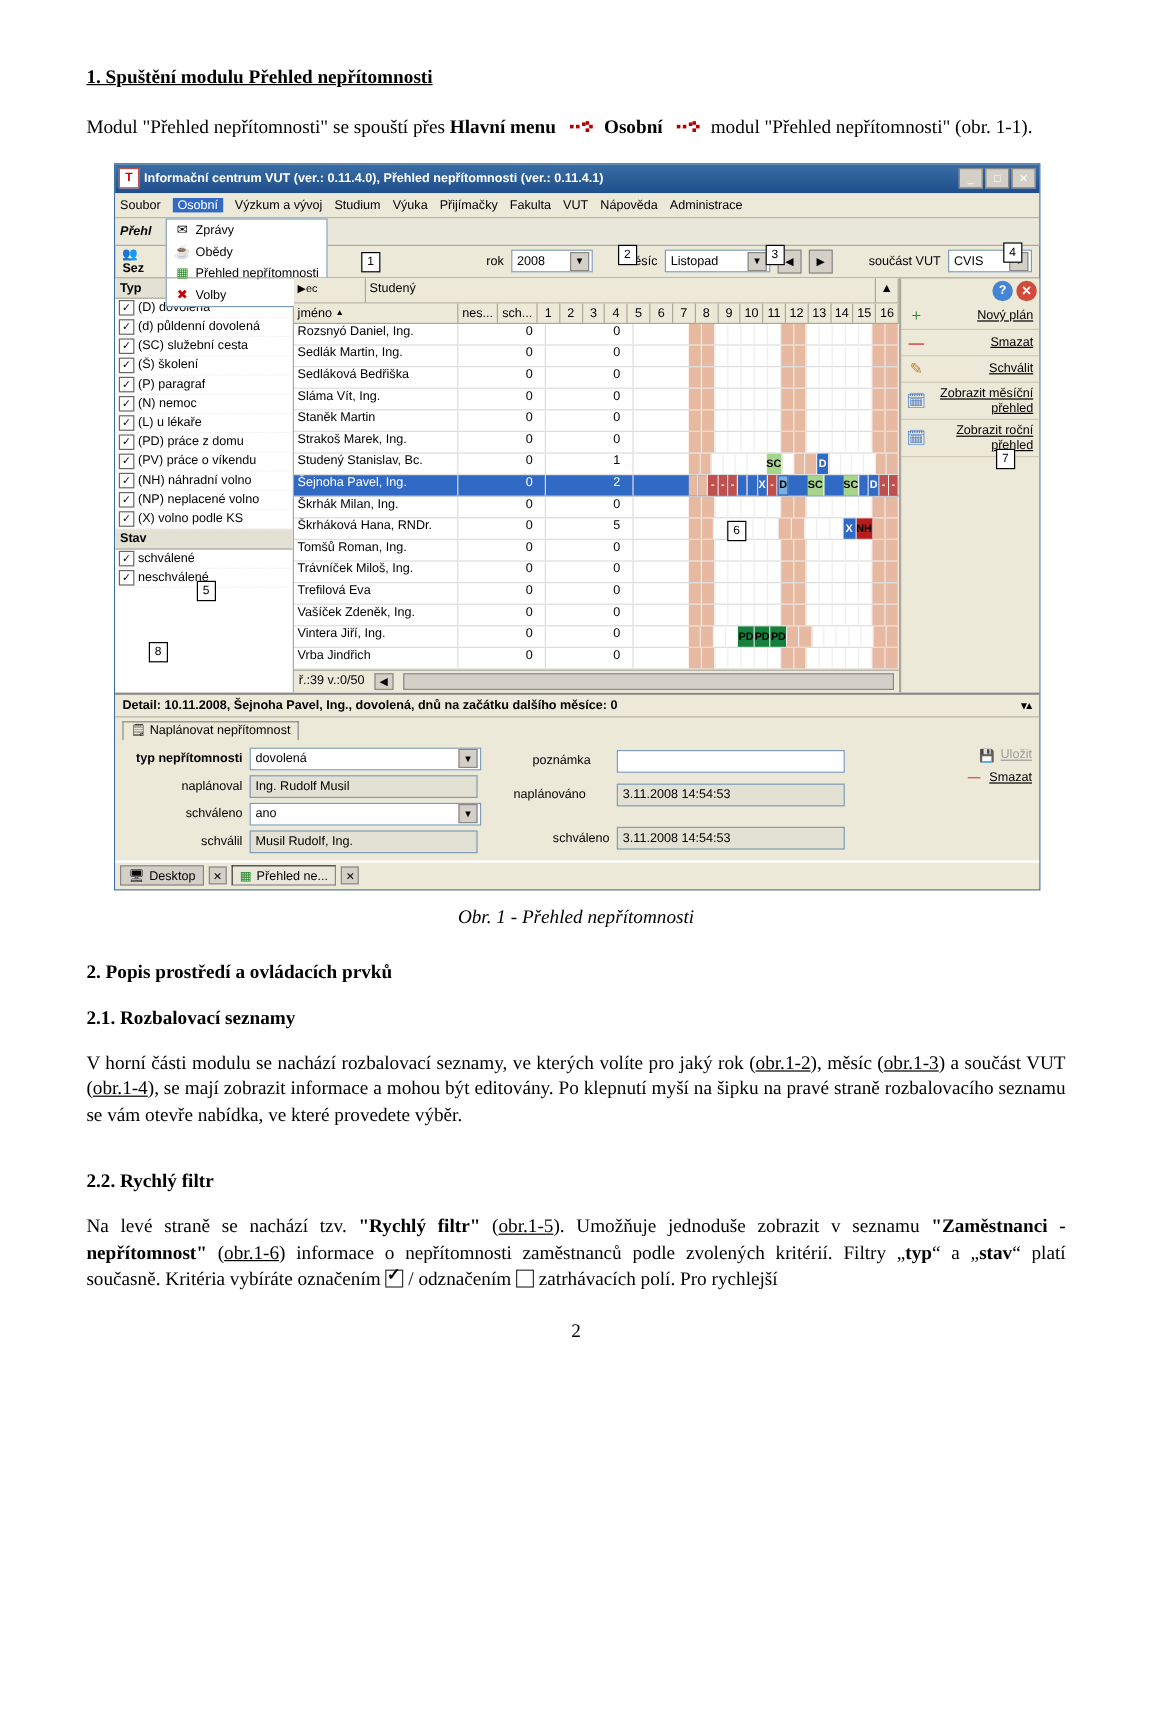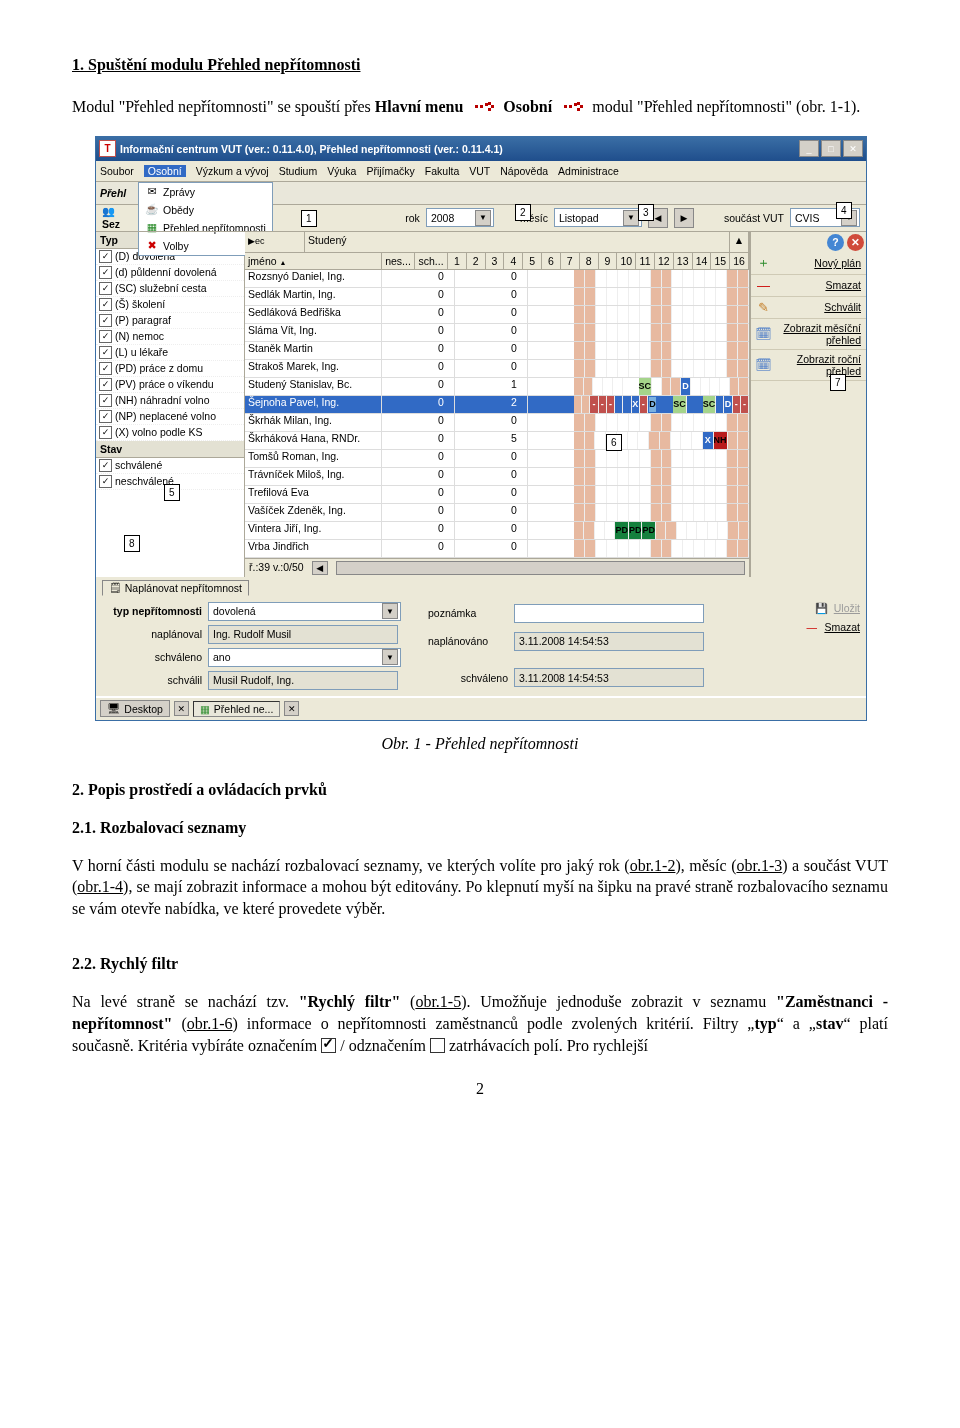--- a/index.html
+++ b/index.html
@@ -816,20 +816,24 @@
                 <span class="tx">Zobrazit měsíční přehled</span>
               </div>
               <div class="rbtn">
                 <span class="ic" style="color:#316ac5">🗓</span>
                 <span class="tx">Zobrazit roční přehled</span>
               </div>
             </div>
       </div>
     </div>
 
+    <div class="detail-bar">
+      <span>Detail: 10.11.2008, Šejnoha Pavel, Ing., dovolená, dnů na začátku dalšího měsíce: 0</span>
+      <span style="font-size:9px">▾▴</span>
+    </div>
     <div style="background:#ece9d8;padding:3px 6px 0 6px">
       <span style="border:1px solid #888;border-bottom:1px solid #ece9d8;background:#ece9d8;padding:1px 6px;display:inline-flex;align-items:center;gap:3px">
         <span style="font-size:10px">🗒</span>
         <span>Naplánovat nepřítomnost</span>
       </span>
     </div>
     <div class="detail-body">
       <div class="frm">
         <div style="text-align:right;font-weight:bold">typ nepřítomnosti</div>
         <div class="combo" style="width:185px">
@@ -840,21 +844,21 @@
         <div class="field ro">Ing. Rudolf Musil</div>
         <div style="text-align:right">schváleno</div>
         <div class="combo" style="width:185px">
           <span>ano</span>
               <span class="tri">▼</span>
         </div>
         <div style="text-align:right">schválil</div>
         <div class="field ro">Musil Rudolf, Ing.</div>
       </div>
       <div class="frm2">
-        <div style="text-align:left">poznámka</div>
+        <div style="text-align:center">poznámka</div>
         <div class="field"></div>
         <div style="text-align:left">naplánováno</div>
         <div class="field ro">3.11.2008 14:54:53</div>
         <div></div>
             <div></div>
         <div style="text-align:right">schváleno</div>
         <div class="field ro">3.11.2008 14:54:53</div>
       </div>
       <div class="det-btns">
         <div class="b dis">

